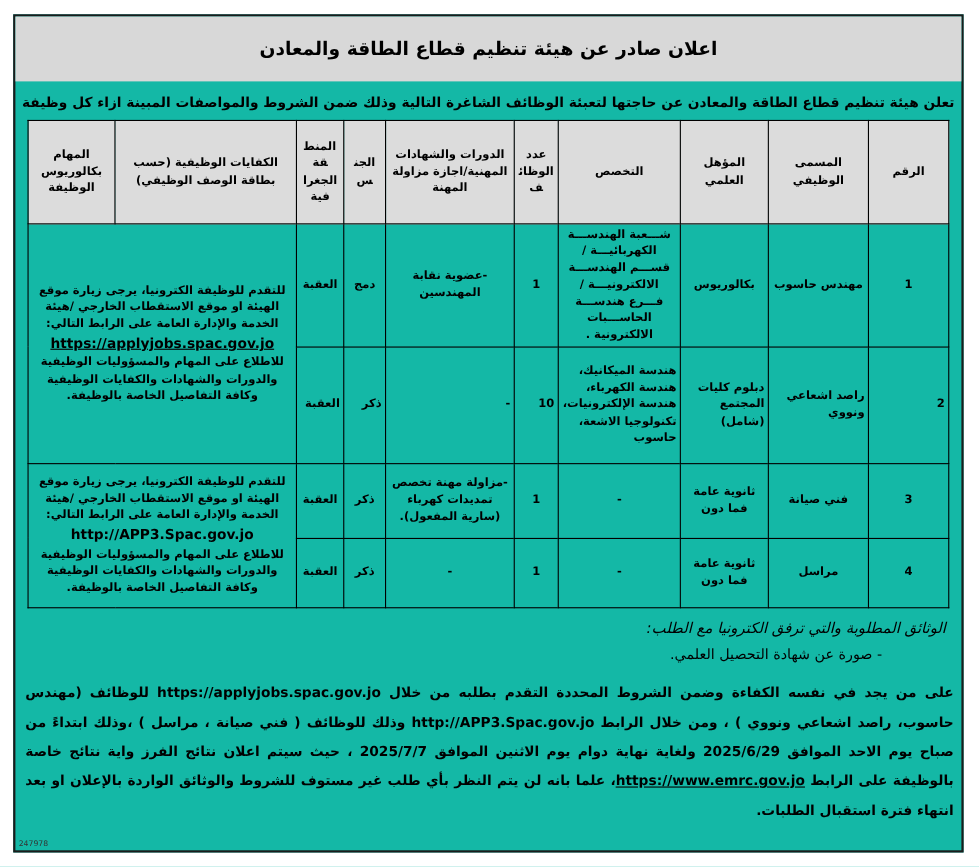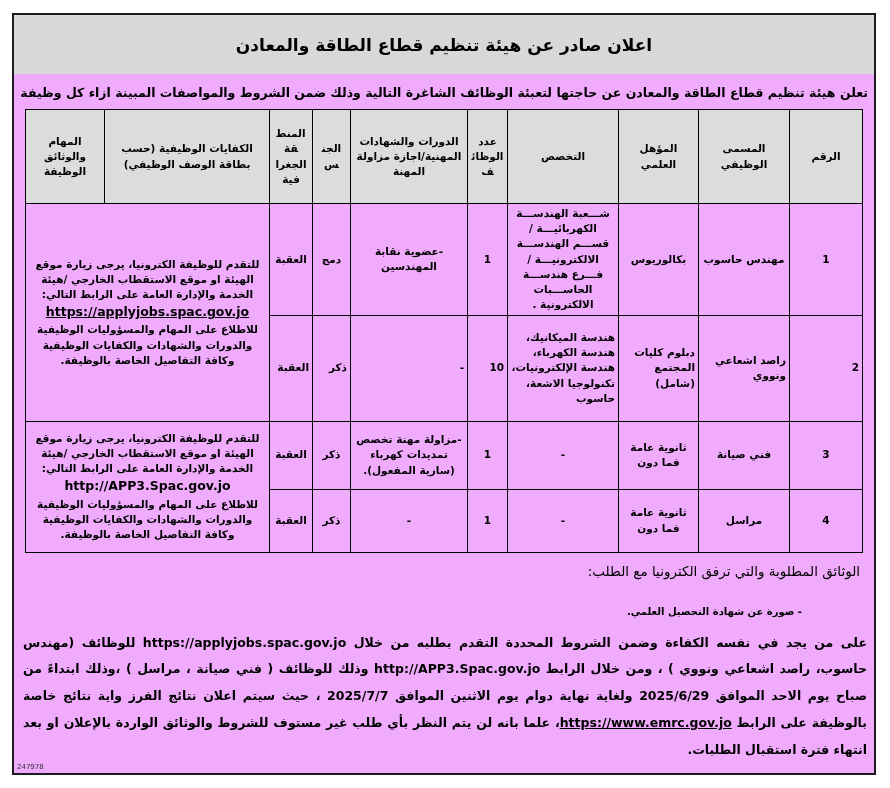--- a/index.html
+++ b/index.html
@@ -8,32 +8,32 @@
     background:#ffffff;
     font-family:"DejaVu Sans", sans-serif;
     color:#000;
     position:relative;
     overflow:hidden;
   }
   .frame {
     position:absolute; left:12px; top:13px;
     width:864px; height:762px;
     border:2px solid #1c1c1c;
-    background:#f0abfc;
+    background:#14b8a6;
     box-sizing:border-box;
     direction:rtl;
   }
   .title-bar {
     height:59px; background:#d8d8d8;
     display:flex; align-items:center; justify-content:center;
   }
   .title-bar .title { font-size:17px; font-weight:bold; letter-spacing:0.2px; }
   .subtitle-row {
     padding:11px 6px 9px 6px;
-    text-align:right; font-size:12.5px; font-weight:bold;
+    text-align:left; font-size:12.5px; font-weight:bold;
   }
   table.jobs {
     table-layout:fixed; border-collapse:collapse;
     width:837px; margin:0 11px 0 auto;
     direction:rtl;
   }
   table.jobs th, table.jobs td {
     border:1px solid #000;
     text-align:center; vertical-align:middle;
     font-size:10.5px; font-weight:bold;
@@ -52,22 +52,22 @@
   }
   .apply-text { font-weight:bold; }
   .url {
     direction:ltr; unicode-bidi:embed;
     font-size:12.5px; font-weight:bold;
     display:inline-block;
   }
   .url.block { display:block; text-align:center; margin:1px 0; }
   .underlined { text-decoration:underline; }
   .docs-section { margin:10px 14px 0 14px; }
-  .docs-heading { font-size:13.5px; font-weight:normal; margin-bottom:24px; }
-  .docs-item { font-size:10px; font-weight:bold; padding-right:58px; line-height:1.7; }
+  .docs-heading { font-size:13.5px; font-weight:normal; margin-bottom:6px;font-style:italic; }
+  .docs-item { font-size:13px; font-weight:normal; padding-right:58px; line-height:1.7; }
   .apply-paragraph {
     margin:10px 7px 0 9px;
     font-size:12.5px; font-weight:bold;
     text-align:justify; line-height:2.15;
   }
   .apply-paragraph .url { font-size:12.5px; }
   .doc-number {
     position:absolute; left:3px; bottom:2px;
     font-size:7px; color:#333;
     direction:ltr; font-weight:normal;
@@ -101,21 +101,21 @@
       <tr>
         <th>الرقم</th>
         <th>المسمى الوظيفي</th>
         <th>المؤهل العلمي</th>
         <th>التخصص</th>
         <th>عدد الوظائف</th>
         <th>الدورات والشهادات المهنية/اجازة مزاولة المهنة</th>
         <th>الجنس</th>
         <th>المنطقة الجغرافية</th>
         <th>الكفايات الوظيفية (حسب بطاقة الوصف الوظيفي)</th>
-        <th>المهام والوثائق الوظيفة</th>
+        <th>المهام بكالوريوس الوظيفة</th>
       </tr>
     </thead>
     <tbody>
       <tr class="r1">
         <td>1</td>
         <td>مهندس حاسوب</td>
         <td>بكالوريوس</td>
         <td>شـــعبة الهندســـة الكهربائيـــة /قســـم الهندســـة الالكترونيـــة / فـــرع هندســـة الحاســـبات الالكترونية .</td>
         <td>1</td>
         <td>-عضوية نقابة المهندسين</td>

